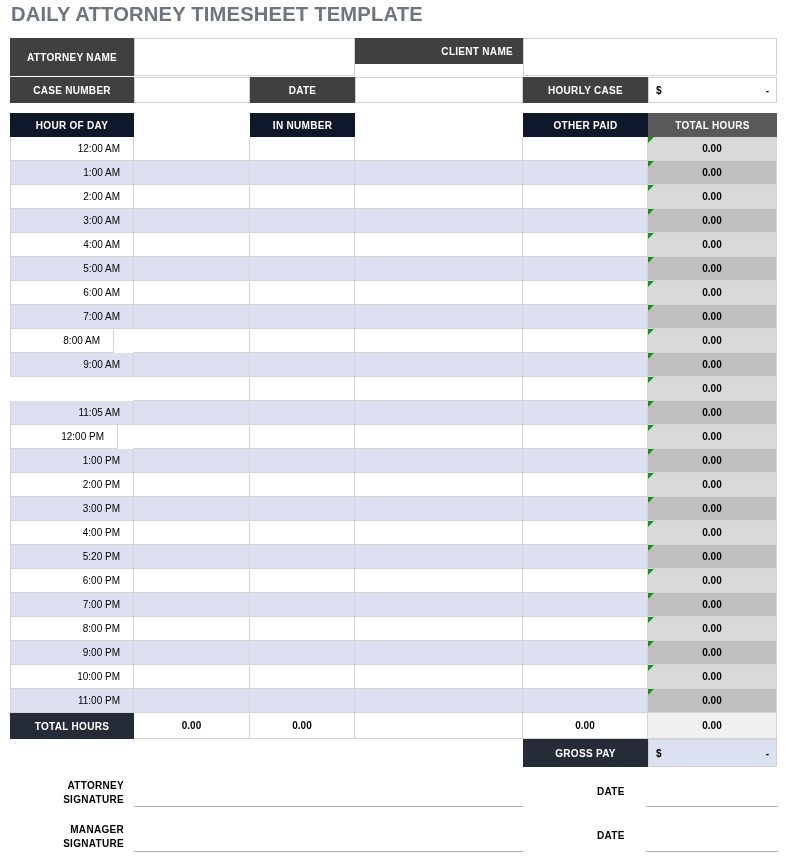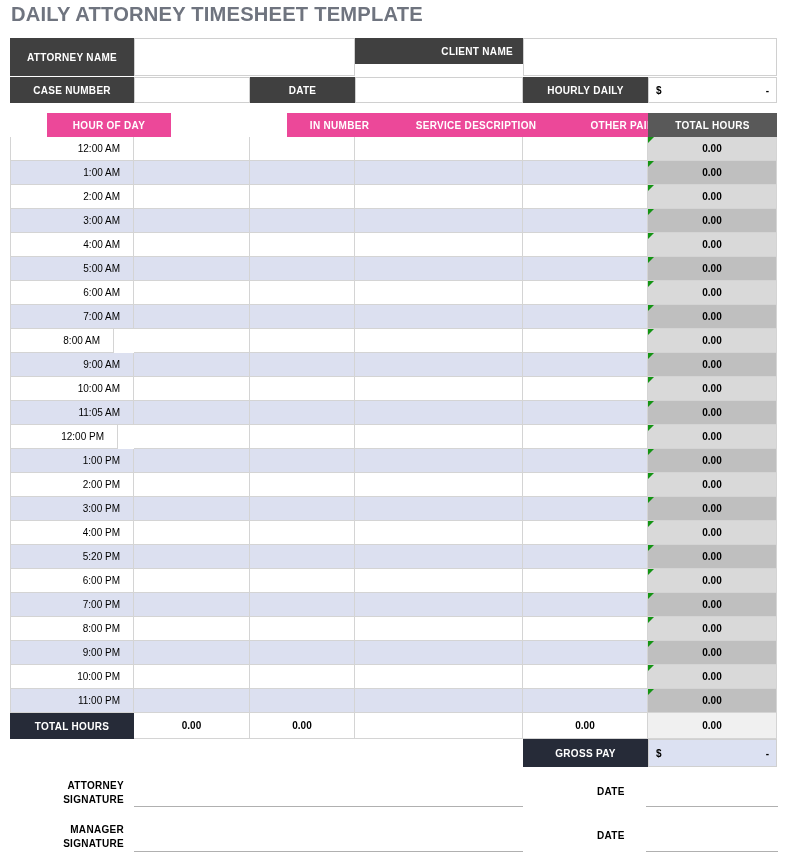--- a/index.html
+++ b/index.html
@@ -43,24 +43,23 @@
     align-items: center;
     font-size: 10px;
     font-weight: bold;
   }
   .dark {
     background: #404040;
     color: #ffffff;
     letter-spacing: 0.3px;
   }
   .navy {
-    background: #ec4899;
+    background: #0f172a;
     color: #ffffff;
     letter-spacing: 0.3px;
-    margin-left: 37px;
   }
   .gray-head {
     background: #595959;
     color: #ffffff;
     letter-spacing: 0.3px;
   }
   .white-field {
     background: #ffffff;
     border: 1px solid #d0d0d0;
   }
@@ -202,30 +201,29 @@
   <div class="cell white-field" style="left:523px; top:38px; width:254px; height:38px; padding-left:6px;"></div>
 
   <div class="cell dark info-label" style="left:10px; top:77px; width:124px; height:26px;">CASE NUMBER</div>
 
   <div class="cell white-field" style="left:134px; top:77px; width:116px; height:26px; padding-left:6px;"></div>
 
   <div class="cell dark info-label" style="left:250px; top:77px; width:105px; height:26px;">DATE</div>
 
   <div class="cell white-field" style="left:355px; top:77px; width:168px; height:26px; padding-left:6px;"></div>
 
-  <div class="cell dark info-label" style="left:523px; top:77px; width:125px; height:26px;">HOURLY DAILY</div>
+  <div class="cell dark info-label" style="left:523px; top:77px; width:125px; height:26px;">HOURLY CASE</div>
 
   <div class="money-field" style="left:648px; top:77px; width:129px; height:26px;">
     <span>$</span>
     <span>-</span>
   </div>
 
   <div class="tbl-head navy" style="left:10px;  top:113px; width:124px;">HOUR OF DAY</div>
   <div class="tbl-head navy" style="left:250px; top:113px; width:105px;">IN NUMBER</div>
-  <div class="tbl-head navy" style="left:355px; top:113px; width:168px;">SERVICE DESCRIPTION</div>
   <div class="tbl-head navy" style="left:523px; top:113px; width:125px;">OTHER PAID</div>
   <div class="tbl-head gray-head" style="left:648px; top:113px; width:129px;">TOTAL HOURS</div>
 
   <div id="rows-container">
       <div class="row odd" style="top: 137px;">
         <div class="c hour" style="left: 0px; width: 124px;">12:00 AM</div>
         <div class="c" style="left: 124px; width: 116px;"></div>
         <div class="c" style="left: 240px; width: 105px;"></div>
         <div class="c" style="left: 345px; width: 168px;"></div>
         <div class="c" style="left: 513px; width: 125px;"></div>
@@ -327,21 +325,20 @@
         <div class="c" style="left: 124px; width: 116px;"></div>
         <div class="c" style="left: 240px; width: 105px;"></div>
         <div class="c" style="left: 345px; width: 168px;"></div>
         <div class="c" style="left: 513px; width: 125px;"></div>
         <div class="c tot" style="left: 638px; width: 129px;">
           <span class="flag"></span>
           <span>0.00</span>
         </div>
       </div>
       <div class="row odd" style="top: 377px;">
-        <div class="c hour" style="left: 0px; width: 124px;">10:00 AM</div>
         <div class="c" style="left: 124px; width: 116px;"></div>
         <div class="c" style="left: 240px; width: 105px;"></div>
         <div class="c" style="left: 345px; width: 168px;"></div>
         <div class="c" style="left: 513px; width: 125px;"></div>
         <div class="c tot" style="left: 638px; width: 129px;">
           <span class="flag"></span>
           <span>0.00</span>
         </div>
       </div>
       <div class="row even" style="top: 401px;">

